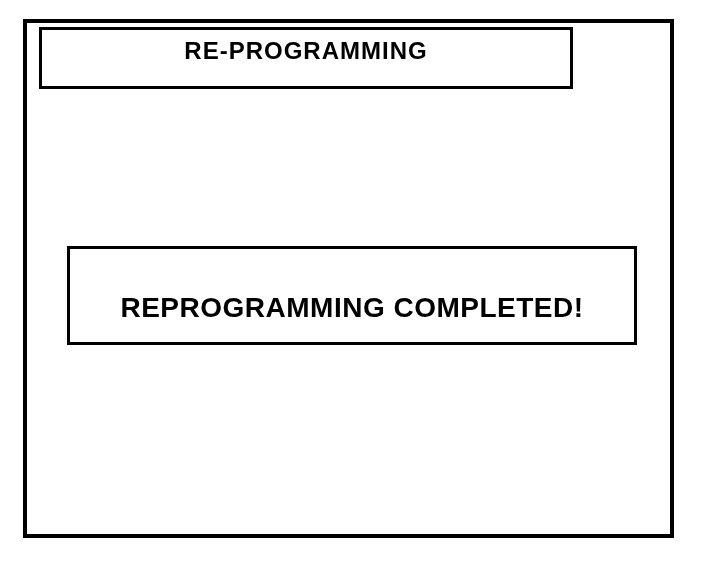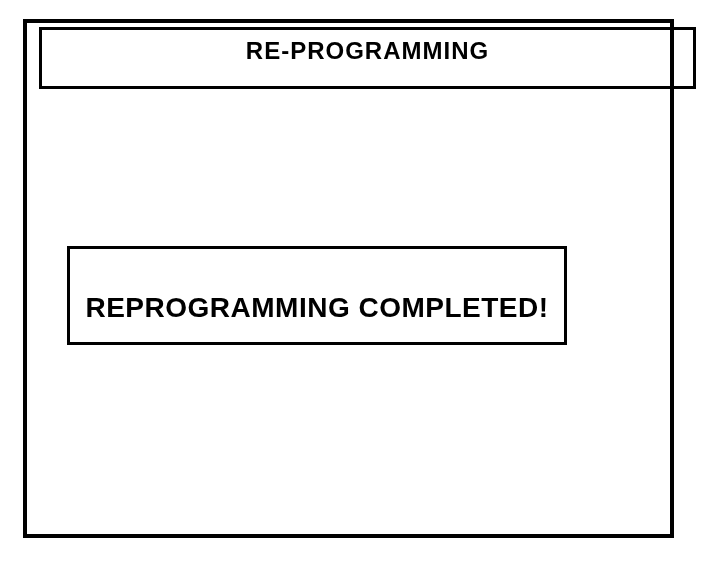--- a/index.html
+++ b/index.html
@@ -22,21 +22,21 @@
     width: 651px;
     height: 519px;
     border: 4px solid #000000;
     box-sizing: border-box;
     background: #ffffff;
   }
   .title-box {
     position: absolute;
     left: 12px;
     top: 4px;
-    width: 657px;
+    width: 534px;
     height: 62px;
     border: 3px solid #000000;
     box-sizing: border-box;
     display: flex;
     justify-content: center;
     align-items: flex-start;
     padding-top: 7px;
   }
   .title-text {
     font-size: 24px;
@@ -52,21 +52,21 @@
     font-size: 26px;
     font-weight: 700;
     letter-spacing: 0.5px;
     line-height: 30px;
     white-space: nowrap;
   }
   .status-box {
     position: absolute;
     left: 40px;
     top: 223px;
-    width: 500px;
+    width: 570px;
     height: 99px;
     border: 3px solid #000000;
     box-sizing: border-box;
     display: flex;
     justify-content: center;
     align-items: flex-start;
     padding-top: 45px;
   }
   .status-text {
     font-size: 28px;

